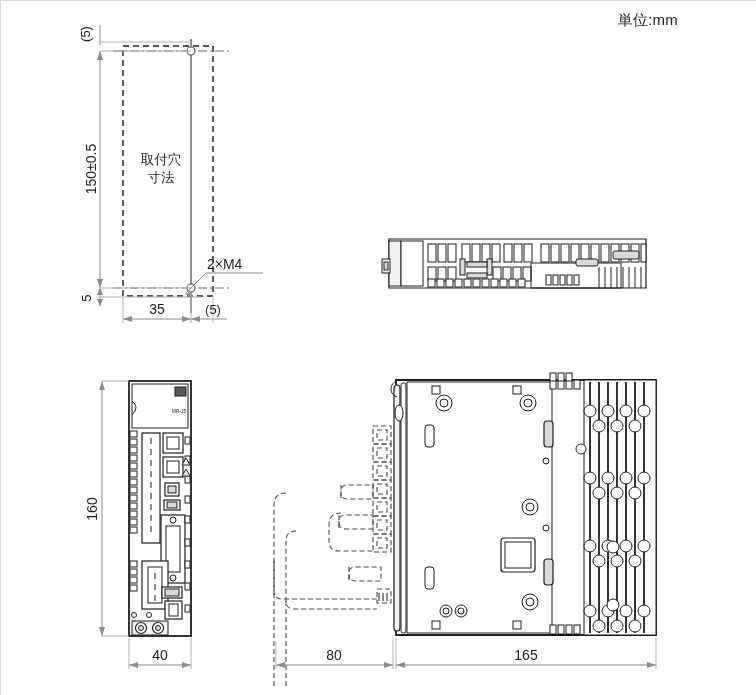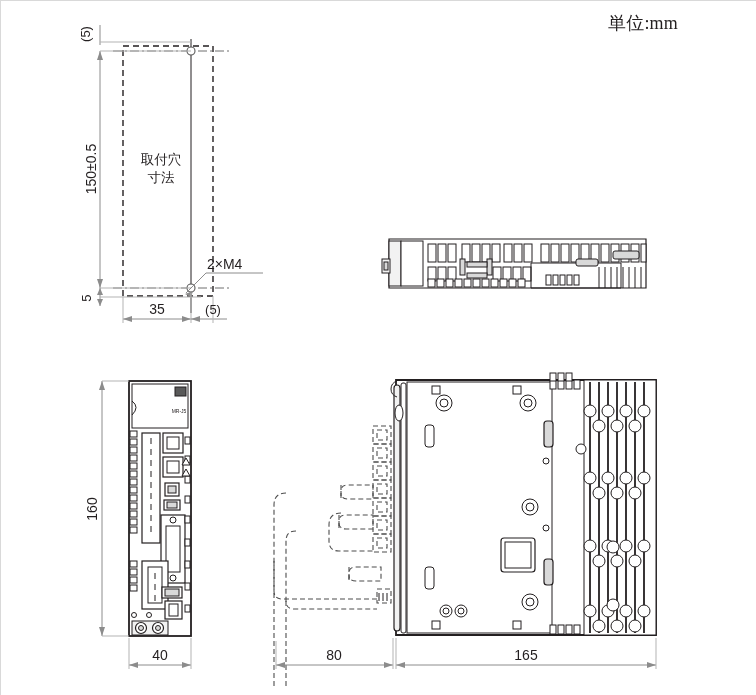--- a/index.html
+++ b/index.html
@@ -28,25 +28,24 @@
   svg.drawing {
     position: absolute;
     left: 0; top: 0;
     width: 756px;
     height: 695px;
   }
   .unit-label {
     position: absolute;
     right: 78px;
     top: 10px;
-    font-size: 18px;
+    font-size: 15px;
     letter-spacing: 0.2px;
     color: #231f20;
     white-space: nowrap;
-    font-family: Liberation Serif, serif;
   }
   text {
     font-family: "Liberation Sans", sans-serif;
     fill: #231f20;
   }
   .dimtext { font-size: 14px; }
   .dimtext-sm { font-size: 13px; }
   .jp { font-size: 13.5px; }
   .dimline { stroke: #8c8c8c; stroke-width: 1; fill: none; }
   .extline { stroke: #b3b3b3; stroke-width: 1; fill: none; }

